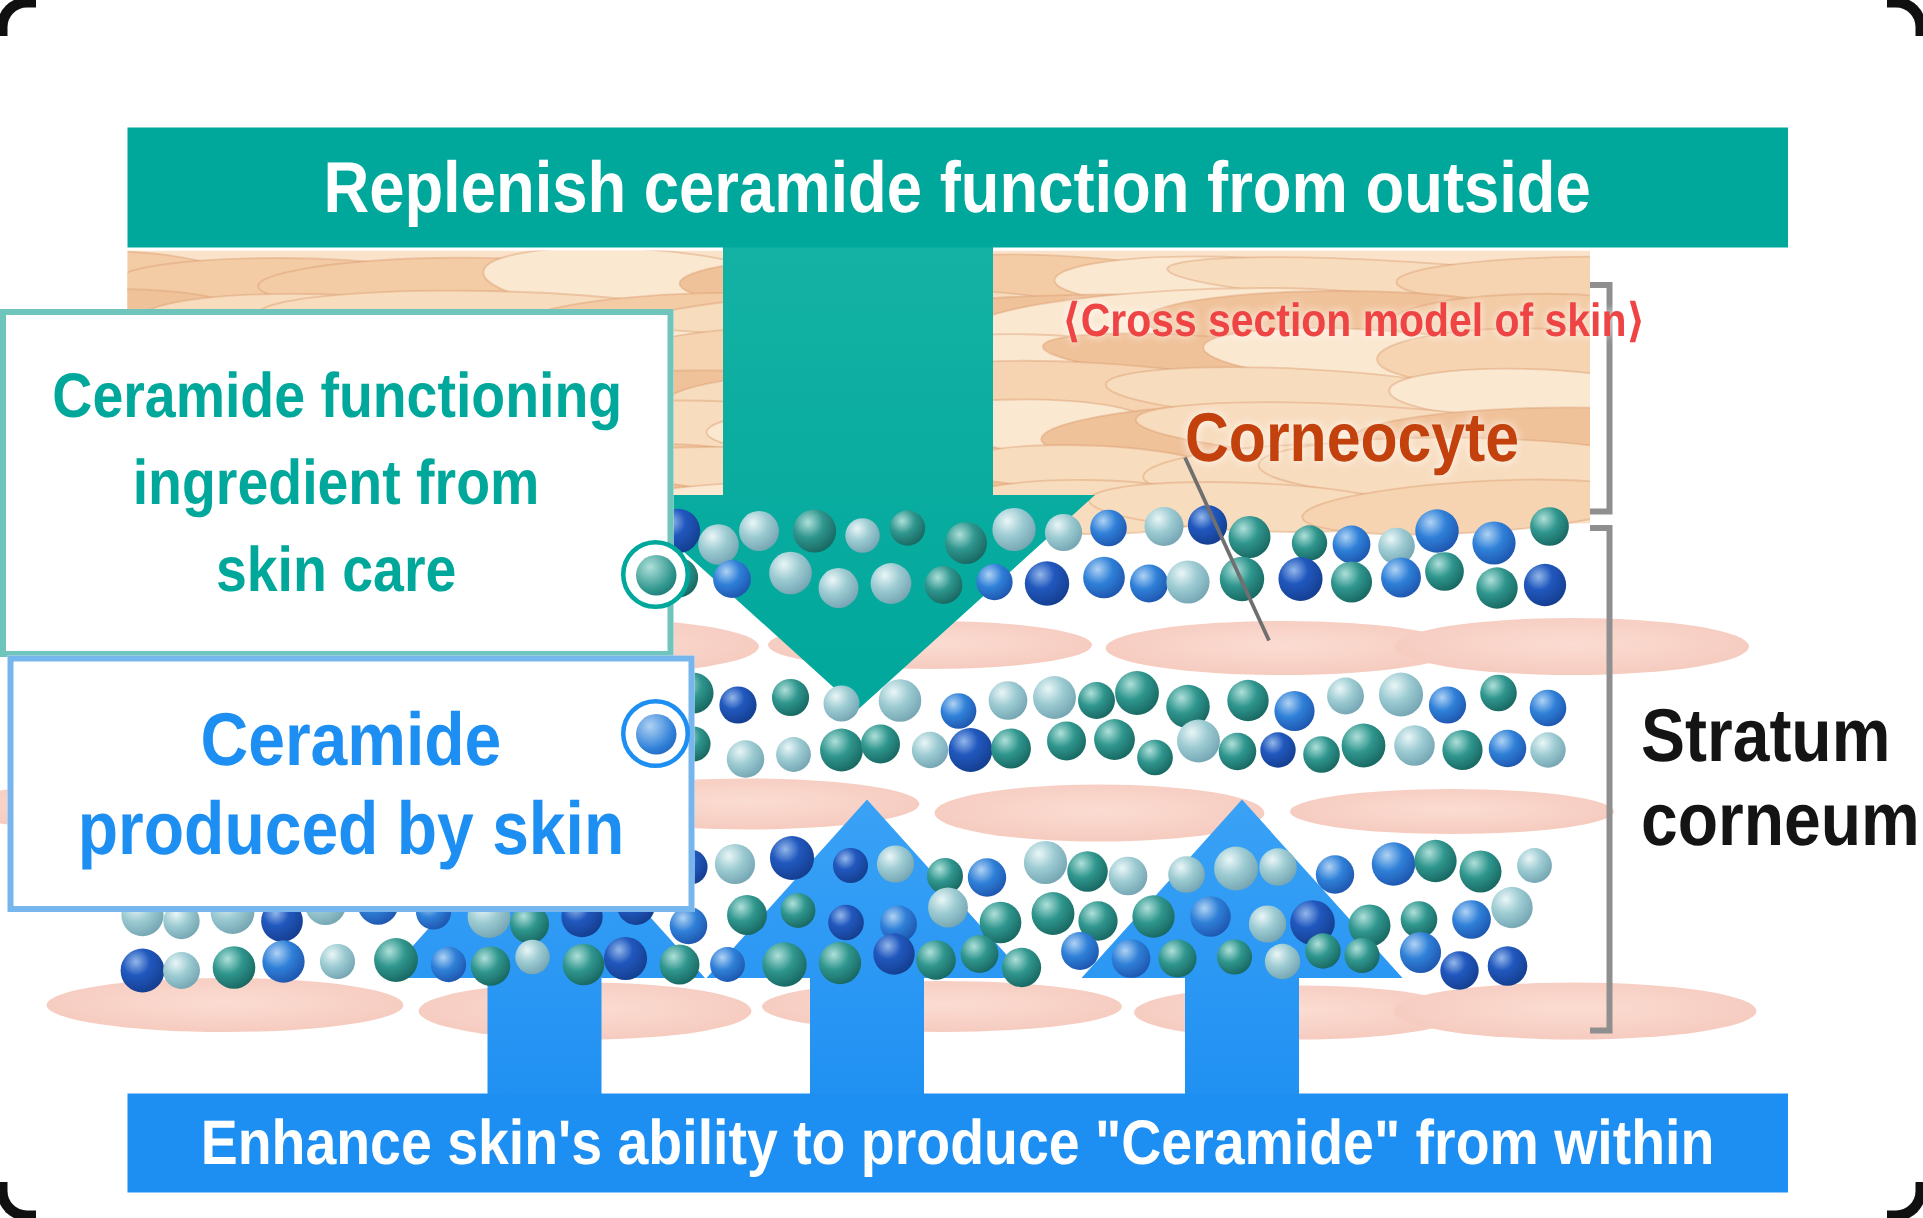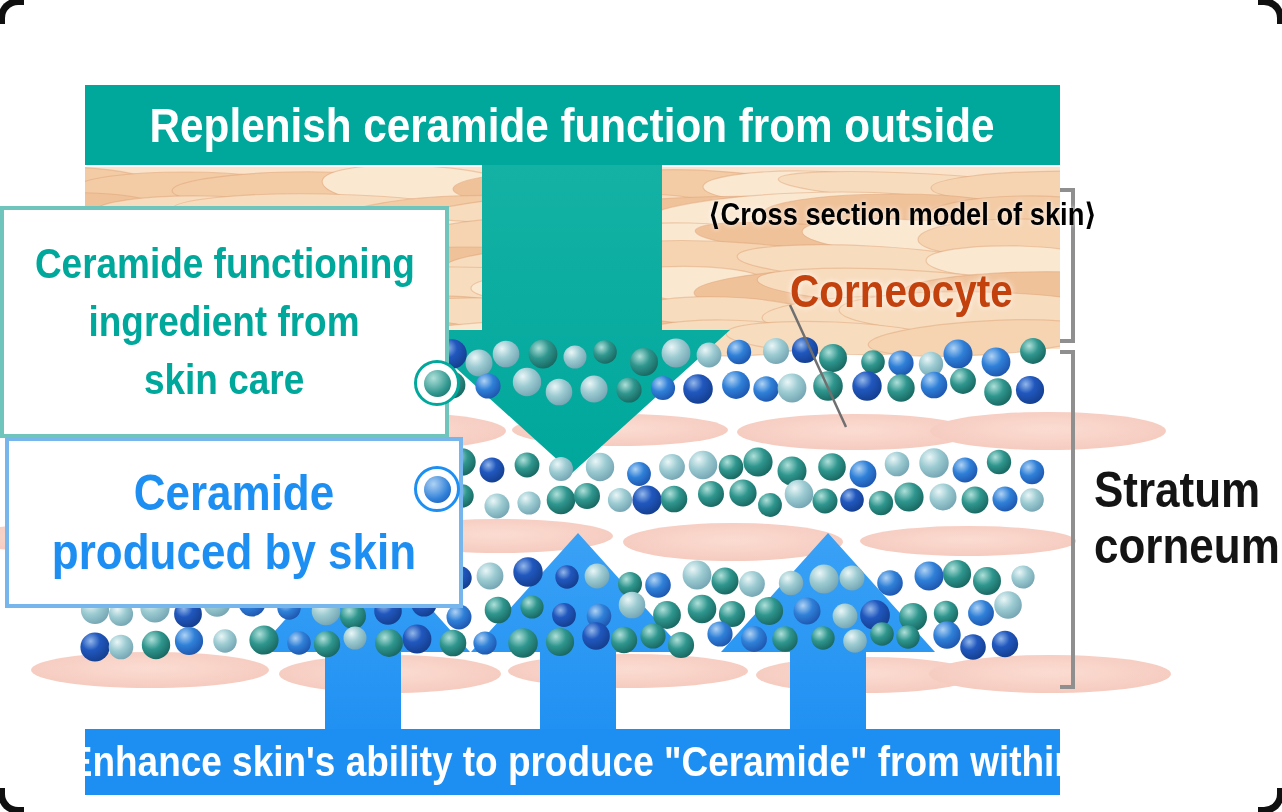--- a/index.html
+++ b/index.html
@@ -7,37 +7,37 @@
     position:relative;width:1282px;height:812px;background:#ffffff;overflow:hidden;
     font-family:"Liberation Sans","DejaVu Sans",sans-serif;
   }
   .abs{position:absolute;}
   .art{position:absolute;left:0;top:0;width:1282px;height:812px;}
   .cx{display:inline-block;transform:scaleX(.88);transform-origin:center;white-space:nowrap;}
   .cx-l{transform-origin:left;}
   .cx-r{transform-origin:right;}
 
   .title{left:0;top:16px;width:1282px;text-align:center;font-size:50px;font-weight:bold;color:var(--teal);}
-  .banner{left:85px;width:975px;display:flex;align-items:center;justify-content:center;color:#ffffff;font-weight:bold;}
+  .banner{left:85px;width:1107px;display:flex;align-items:center;justify-content:center;color:#ffffff;font-weight:bold;}
   .banner-top{top:85px;height:80px;background:var(--teal);font-size:48px;}
   .banner-bottom{top:729px;height:66px;background:var(--blue);font-size:42px;}
 
   .callout{background:#ffffff;display:flex;flex-direction:column;align-items:center;justify-content:center;text-align:center;font-weight:bold;}
   .callout .line{display:block;}
   .callout-skincare{left:0;top:206px;width:441px;height:224px;border:4px solid #6FC5BB;color:var(--teal);font-size:42px;line-height:1.38;}
   .callout-produced{left:5px;top:437px;width:450px;height:163px;border:4px solid #77B6EC;color:var(--blue);font-size:50px;line-height:1.18;}
 
   .marker{width:46px;height:46px;border-radius:50%;background:#ffffff;display:flex;align-items:center;justify-content:center;box-sizing:border-box;}
   .marker-skincare{left:414px;top:360px;border:3px solid var(--teal);}
   .marker-produced{left:414px;top:466px;border:3px solid var(--blue);}
   .marker .sphere{width:27px;height:27px;border-radius:50%;}
   .sphere-teal{background:radial-gradient(circle at 35% 30%, #AFE0DA, #2F968E 60%, #14605A);}
   .sphere-blue{background:radial-gradient(circle at 35% 30%, #AFD2F4, #2F80D8 60%, #1B4FA8);}
 
-  .cross-section{left:655px;top:196px;width:400px;text-align:right;font-size:31px;font-weight:bold;color:#000000;
+  .cross-section{left:655px;top:196px;width:400px;text-align:right;font-size:31px;font-weight:bold;color:#ef4444;
     text-shadow:0 0 6px rgba(255,255,255,.9);}
   .corneocyte{left:790px;top:264px;font-size:46px;font-weight:bold;color:#c2410c;text-shadow:0 0 7px rgba(255,255,255,.95);}
   .side-label{left:1094px;font-size:50px;font-weight:bold;color:#141414;line-height:1.12;}
   .skin-surface{top:212px;}
   .stratum-corneum{top:462px;}
 
   .corner{position:absolute;width:26px;height:26px;border:7px solid #101010;box-sizing:border-box;}
   .corner.tl{left:-2px;top:-2px;border-right:none;border-bottom:none;border-top-left-radius:20px;}
   .corner.tr{right:-2px;top:-2px;border-left:none;border-bottom:none;border-top-right-radius:20px;}
   .corner.bl{left:-2px;bottom:-2px;border-right:none;border-top:none;border-bottom-left-radius:20px;}

